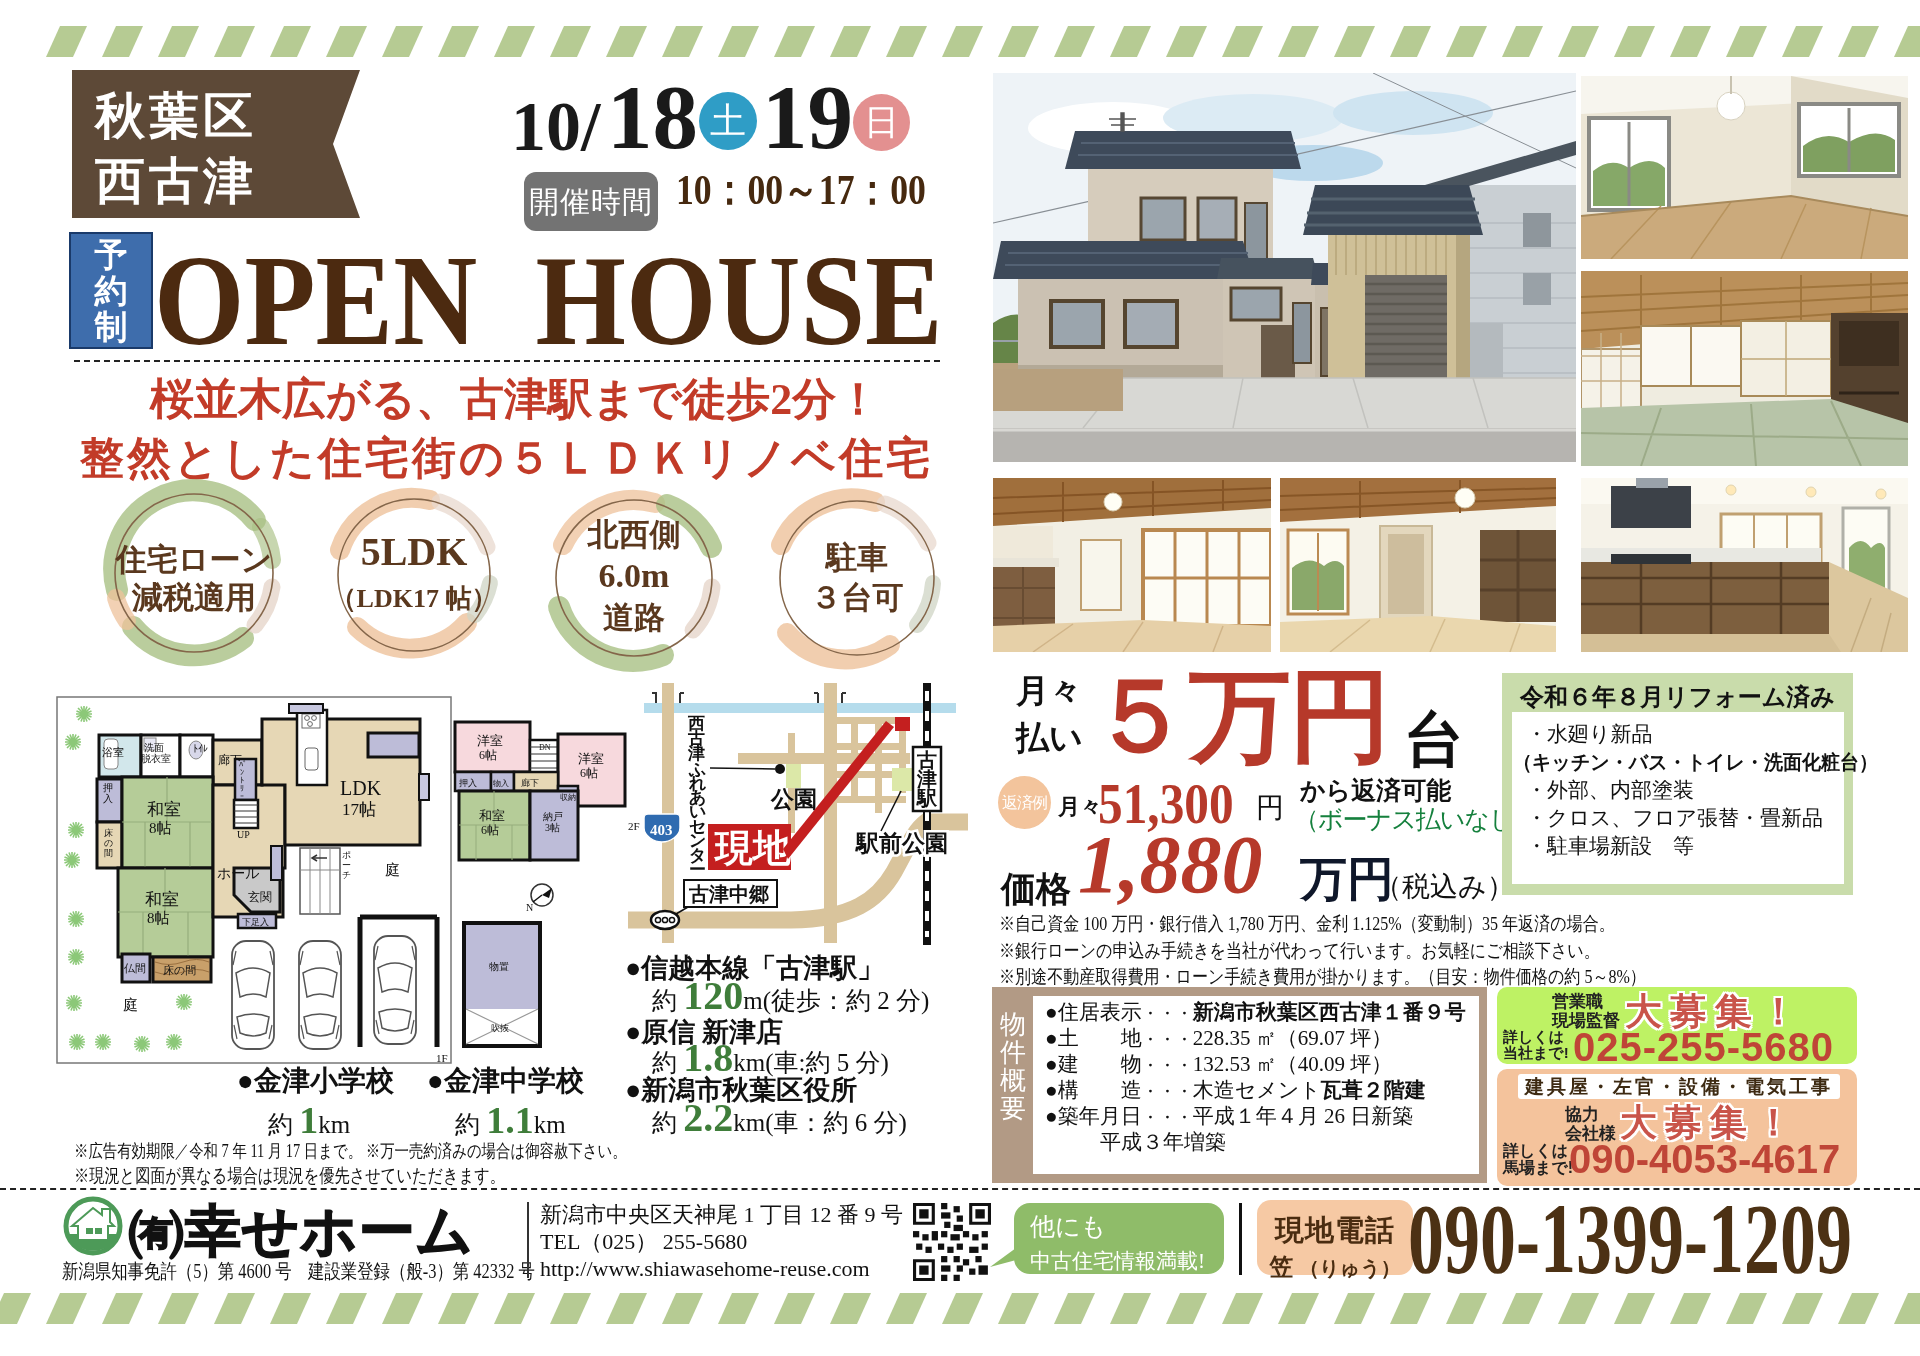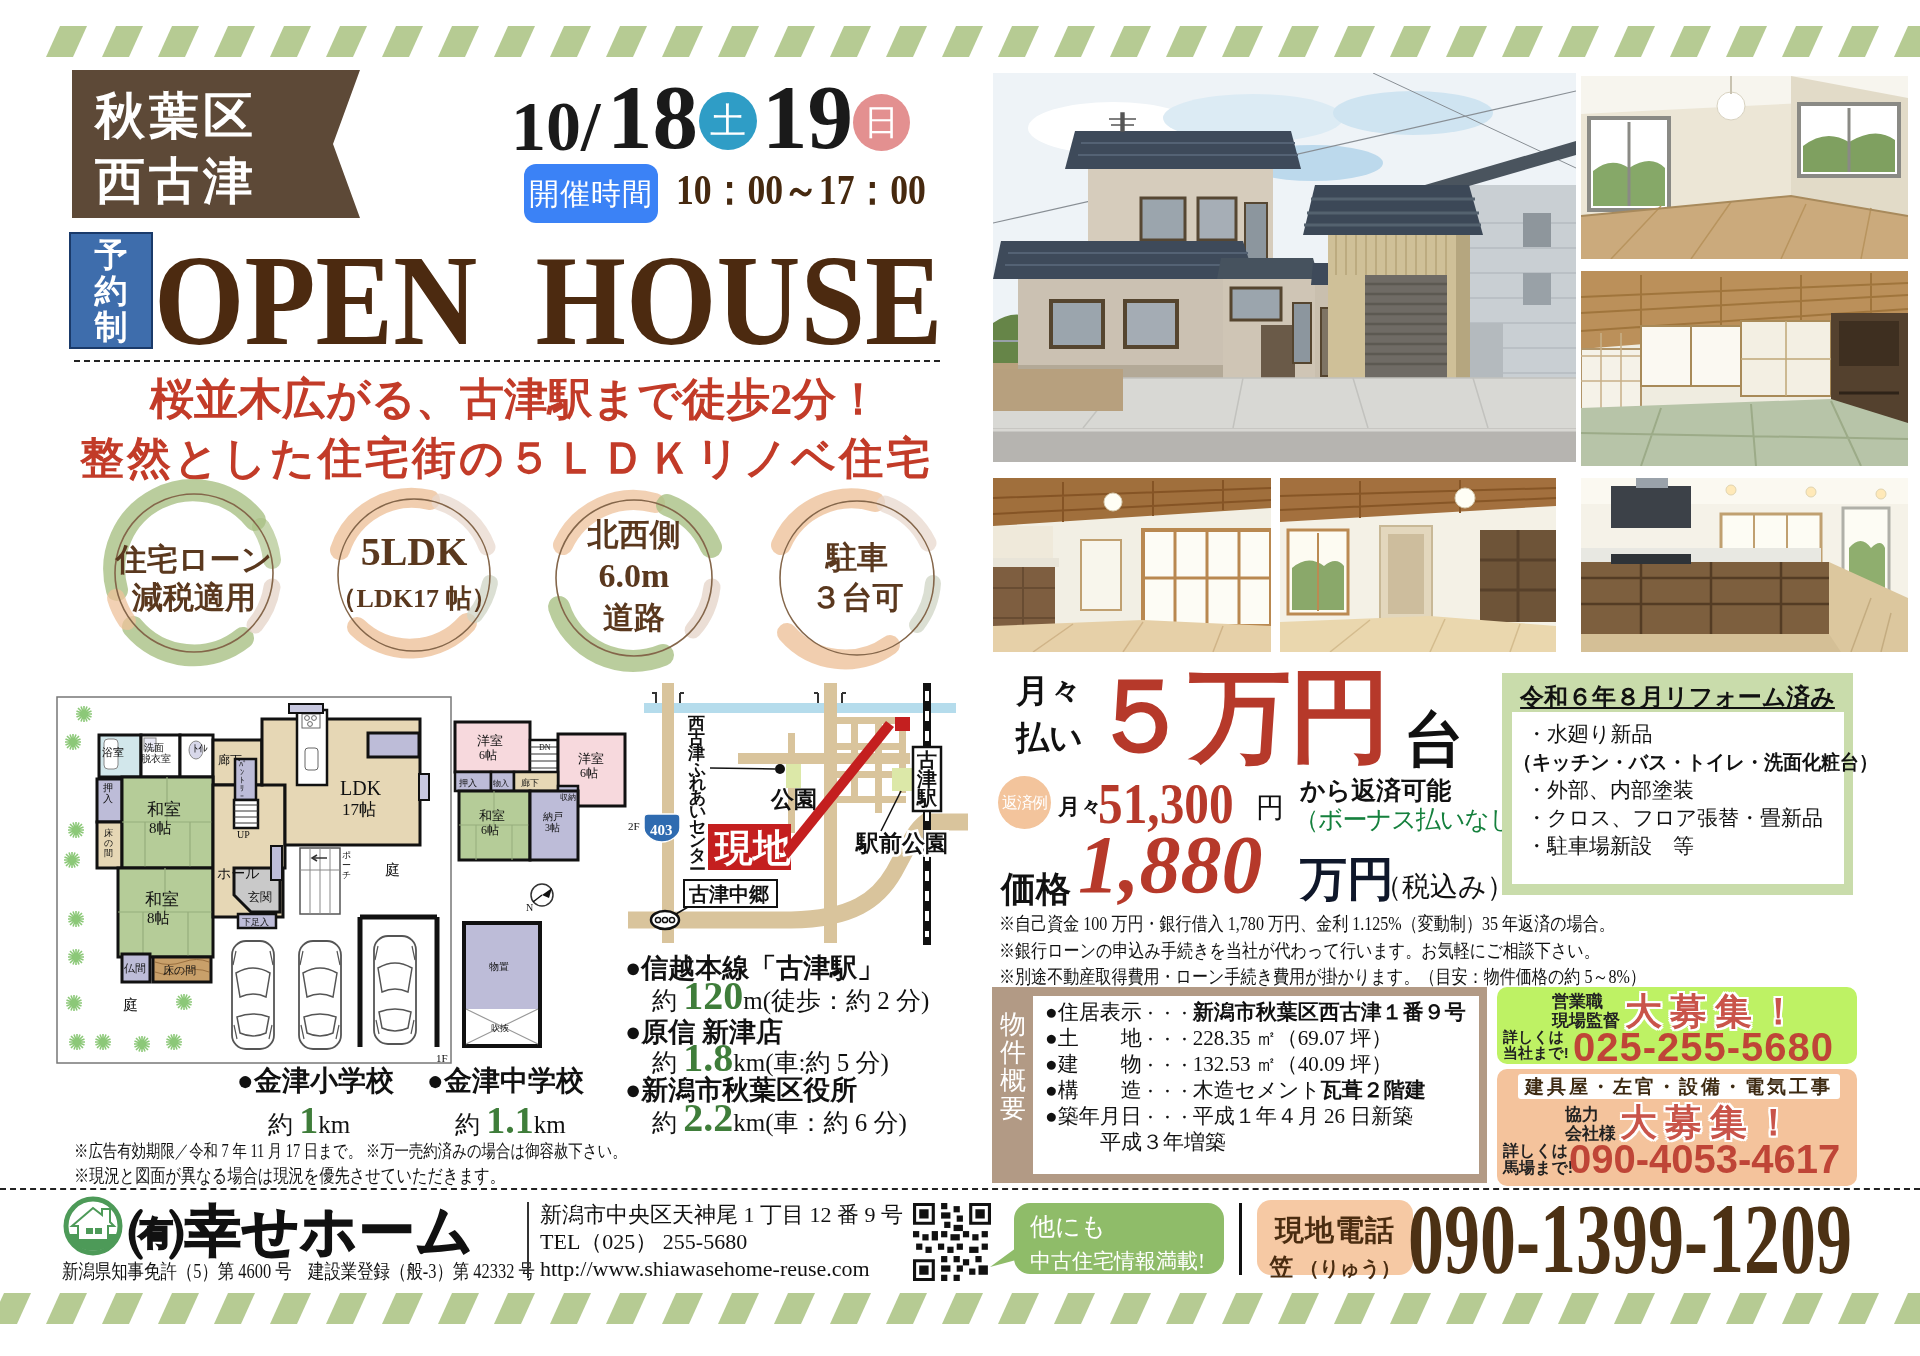--- a/index.html
+++ b/index.html
@@ -63,21 +63,21 @@
 <div class="abs serif" style="left:505px;top:76px;width:430px;height:80px;color:#1a1a1a;">
 <span class="abs" style="left:6px;top:11px;font-size:70px;font-weight:bold;">10/</span>
 <span class="abs" style="left:102px;top:-11px;font-size:91px;font-weight:bold;">18</span>
 <span class="abs" style="left:257px;top:-11px;font-size:91px;font-weight:bold;">19</span>
 </div>
 
 <div class="abs serif" style="left:699px;top:92px;width:58px;height:58px;border-radius:50%;background:#2f9dc6;color:#fff;font-size:36px;text-align:center;line-height:58px;">土</div>
 
 <div class="abs serif" style="left:853px;top:94px;width:57px;height:57px;border-radius:50%;background:#e39090;color:#fff;font-size:35px;text-align:center;line-height:57px;">日</div>
 
-<div class="abs serif" style="left:524px;top:164px;width:134px;height:59px;background:#3b82f6;border-radius:12px;color:#fff;font-size:30px;text-align:center;line-height:59px;letter-spacing:1px;">開催時間</div>
+<div class="abs serif" style="left:524px;top:172px;width:134px;height:59px;background:#737373;border-radius:12px;color:#fff;font-size:30px;text-align:center;line-height:59px;letter-spacing:1px;">開催時間</div>
 
 <div class="abs serif" style="left:676px;top:162px;font-size:42px;color:#46290f;font-weight:bold;transform:scaleX(0.85);transform-origin:left;white-space:nowrap;">10：00～17：00</div>
 
 <div class="abs serif" style="left:69px;top:232px;width:84px;height:117px;background:#3e6dac;border:2px solid #1a3a6a;box-sizing:border-box;">
 <div style="color:#fff;font-size:33px;font-weight:bold;text-align:center;line-height:36px;padding-top:3px;">予<br>約<br>制</div>
 </div>
 
 <div class="abs serif" style="left:154px;top:225px;width:790px;font-size:130px;font-weight:bold;color:#4c2a10;white-space:nowrap;transform:scaleX(0.895);transform-origin:left;">OPEN&nbsp; HOUSE</div>
 
 <div class="abs" style="left:74px;top:360px;width:866px;border-top:2px dashed #222;"></div>
@@ -656,21 +656,21 @@
 
 <div class="abs serif" style="left:1300px;top:848px;font-size:47px;font-weight:bold;color:#0f172a;">万円</div>
 
 <div class="abs serif" style="left:1374px;top:868px;font-size:28px;color:#111;">（税込み）</div>
 
 <div class="abs serif" style="left:999px;top:911px;font-size:19px;color:#111;white-space:nowrap;transform:scaleX(0.845);transform-origin:left;">※自己資金 100 万円・銀行借入 1,780 万円、金利 1.125%（変動制）35 年返済の場合。</div>
 <div class="abs serif" style="left:999px;top:938px;font-size:19px;color:#111;white-space:nowrap;transform:scaleX(0.845);transform-origin:left;">※銀行ローンの申込み手続きを当社が代わって行います。お気軽にご相談下さい。</div>
 <div class="abs serif" style="left:999px;top:964px;font-size:19px;color:#111;white-space:nowrap;transform:scaleX(0.845);transform-origin:left;">※別途不動産取得費用・ローン手続き費用が掛かります。（目安：物件価格の約 5～8%）</div>
 
 <div class="abs" style="left:1502px;top:673px;width:351px;height:222px;background:#c9dcab;">
-<div class="serif" style="font-size:24px;font-weight:bold;color:#111;text-align:center;margin-top:8px;white-space:nowrap;text-decoration:underline;">令和６年８月リフォーム済み</div>
+<div class="serif" style="font-size:24px;font-weight:bold;color:#111;text-align:center;margin-top:8px;white-space:nowrap;">令和６年８月リフォーム済み</div>
 <div class="abs" style="left:10px;top:39px;width:332px;height:172px;background:#fff;">
 <div class="serif" style="font-size:21px;color:#111;margin:9px 0 0 14px;line-height:26px;white-space:nowrap;">・水廻り新品</div>
 <div class="serif" style="font-size:20px;font-weight:bold;color:#111;margin:2px 0 0 1px;line-height:26px;white-space:nowrap;transform:scaleX(0.95);transform-origin:left;">（キッチン・バス・トイレ・洗面化粧台）</div>
 <div class="serif" style="font-size:21px;color:#111;margin:2px 0 0 14px;line-height:26px;white-space:nowrap;">・外部、内部塗装</div>
 <div class="serif" style="font-size:21px;color:#111;margin:2px 0 0 14px;line-height:26px;white-space:nowrap;">・クロス、フロア張替・畳新品</div>
 <div class="serif" style="font-size:21px;color:#111;margin:2px 0 0 14px;line-height:26px;white-space:nowrap;">・駐車場新設　等</div>
 </div>
 </div>
 
 <div class="abs" style="left:992px;top:987px;width:495px;height:196px;background:#b29a85;">

